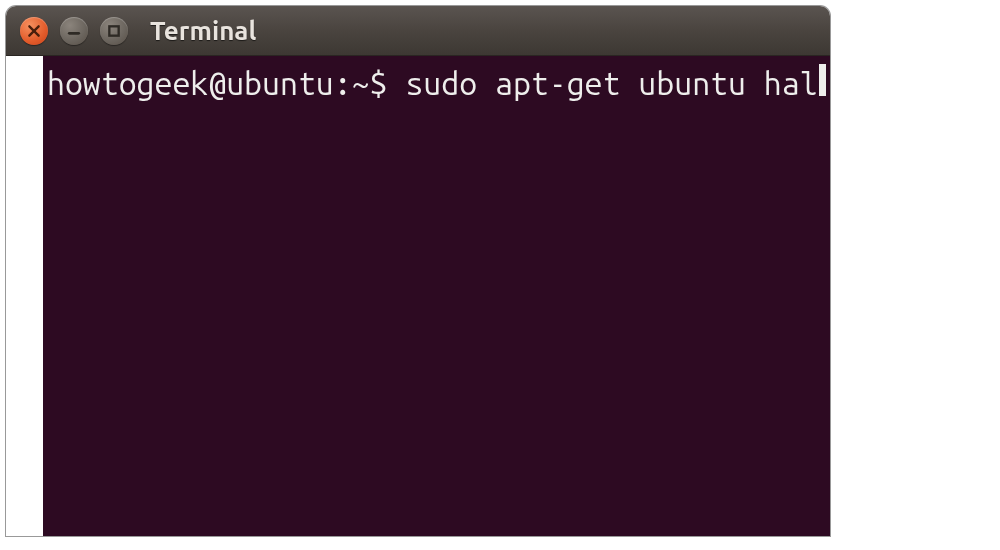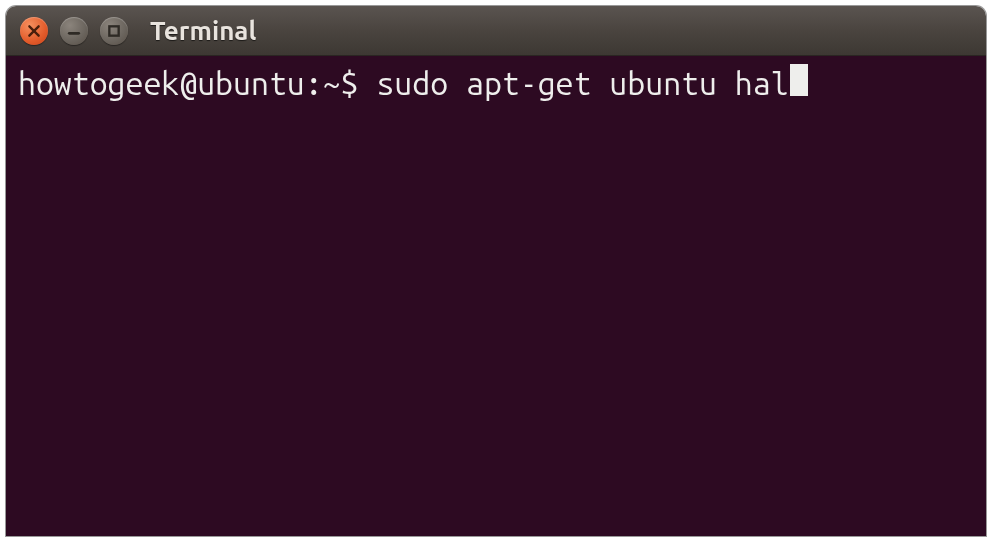--- a/index.html
+++ b/index.html
@@ -8,21 +8,21 @@
       box-sizing: border-box;
     }
     body {
       width: 1000px;
       height: 550px;
       background: #fff;
       font-family: "Ubuntu", "DejaVu Sans", sans-serif;
       overflow: hidden;
     }
     .window {
-      width: 980px;
+      width: 824px;
       height: 530px;
       margin: 6px;
       border-radius: 10px 10px 0 0;
       overflow: hidden;
       box-shadow: 0 0 0 1px rgba(0,0,0,0.4);
     }
     .titlebar {
       height: 50px;
       background: linear-gradient(to bottom, #5a5450 0%, #4a443f 50%, #3d3833 100%);
       display: flex;
@@ -58,26 +58,27 @@
     .title {
       margin-left: 22px;
       color: #e9e4de;
       font-weight: bold;
       font-size: 26px;
       text-shadow: 0 1px 1px rgba(0,0,0,0.6);
     }
     .terminal-body {
       background: #2d0a22;
       height: calc(100% - 50px);
-      padding: 8px 12px;
+      padding: 8px 4px;
       font-family: "Ubuntu Mono", "DejaVu Sans Mono", monospace;
       font-size: 32px;
       color: #eeeeec;
       line-height: 1.2;
       position: relative;
+      margin-left: 37px;
     }
     .prompt-line {
       display: flex;
       flex-wrap: nowrap;
       white-space: pre;
     }
     .cursor {
       display: inline-block;
       width: 18px;
       height: 32px;

